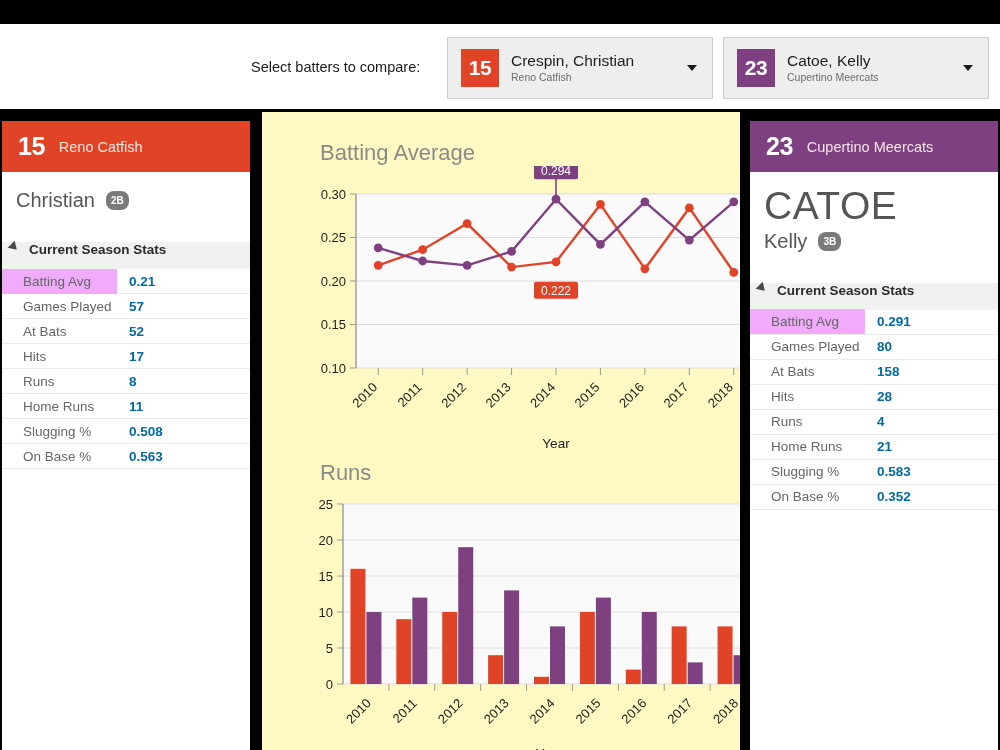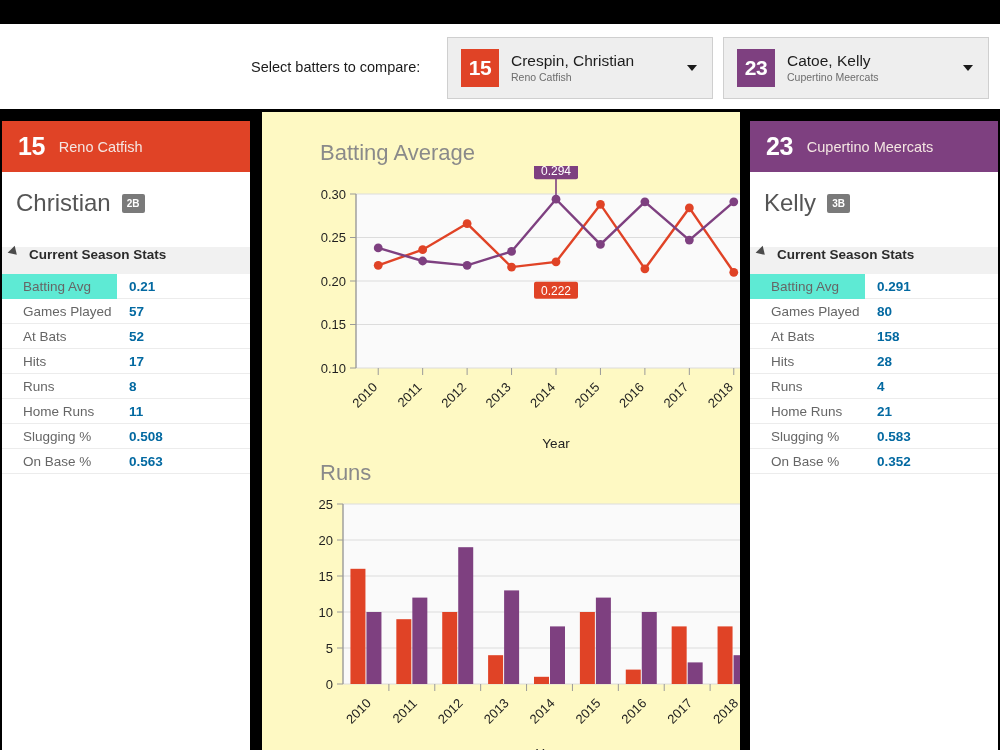--- a/index.html
+++ b/index.html
@@ -119,35 +119,35 @@
     letter-spacing: 0.5px;
     line-height: 1.05;
     font-weight: normal;
   }
   .p-firstrow {
     display: flex;
     align-items: center;
     margin-top: 3px;
   }
   .p-first {
-    font-size: 24px;
+    font-size: 20px;
     color: #555555;
     font-weight: normal;
   }
   .pos-badge {
     margin-left: 11px;
     width: 23px; height: 19px;
     background: #7a7a7a;
     color: #ffffff;
     font-size: 10px;
     font-weight: bold;
     display: flex;
     align-items: center;
     justify-content: center;
-    border-radius: 2px;
+    border-radius: 8px;
   }
 
   
   .stats-header {
     margin-top: 30px;
     margin-left: -14px;
     height: 27px;
     background: #f1f1f1;
     display: flex;
     padding-left: 8px;
@@ -173,21 +173,21 @@
     align-items: center;
     border-bottom: 1px solid #ececec;
   }
   .stat-label {
     width: 115px;
     padding-left: 21px;
     font-size: 13.5px;
     color: #666666;
     white-space: nowrap;
   }
-  .stat-row:first-child .stat-label { background: #5eead4; height: 25px; line-height: 25px; }
+  .stat-row:first-child .stat-label { background: #f0abfc; height: 25px; line-height: 25px; }
   .stat-value {
     flex: 1;
     padding-left: 12px;
     font-size: 13.5px;
     font-weight: bold;
     color: #0369a1;
   }
 
   
   .center {
@@ -290,20 +290,21 @@
         </div>
     </div>
   </div>
 
   <div class="panel right">
     <div class="panel-header" style="background: rgb(126, 64, 128);">
       <span class="ph-number">23</span>
       <span class="ph-team">Cupertino Meercats</span>
     </div>
     <div class="panel-body">
+      <div class="p-last">CATOE</div>
       <div class="p-firstrow">
         <span class="p-first">Kelly</span>
         <span class="pos-badge">3B</span>
       </div>
       <div class="stats-header">
         <span class="tri-wrap"></span>
         <span>Current Season Stats</span>
       </div>
       <div class="stat-table" id="stats-right">
           <div class="stat-row">

